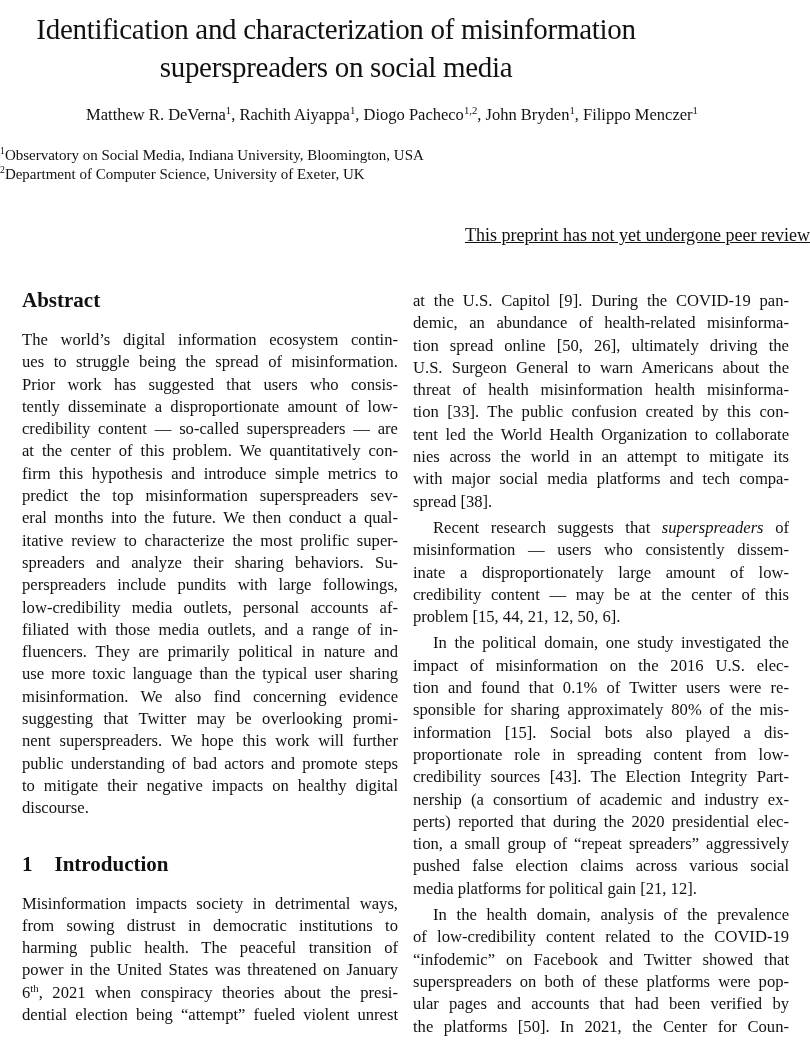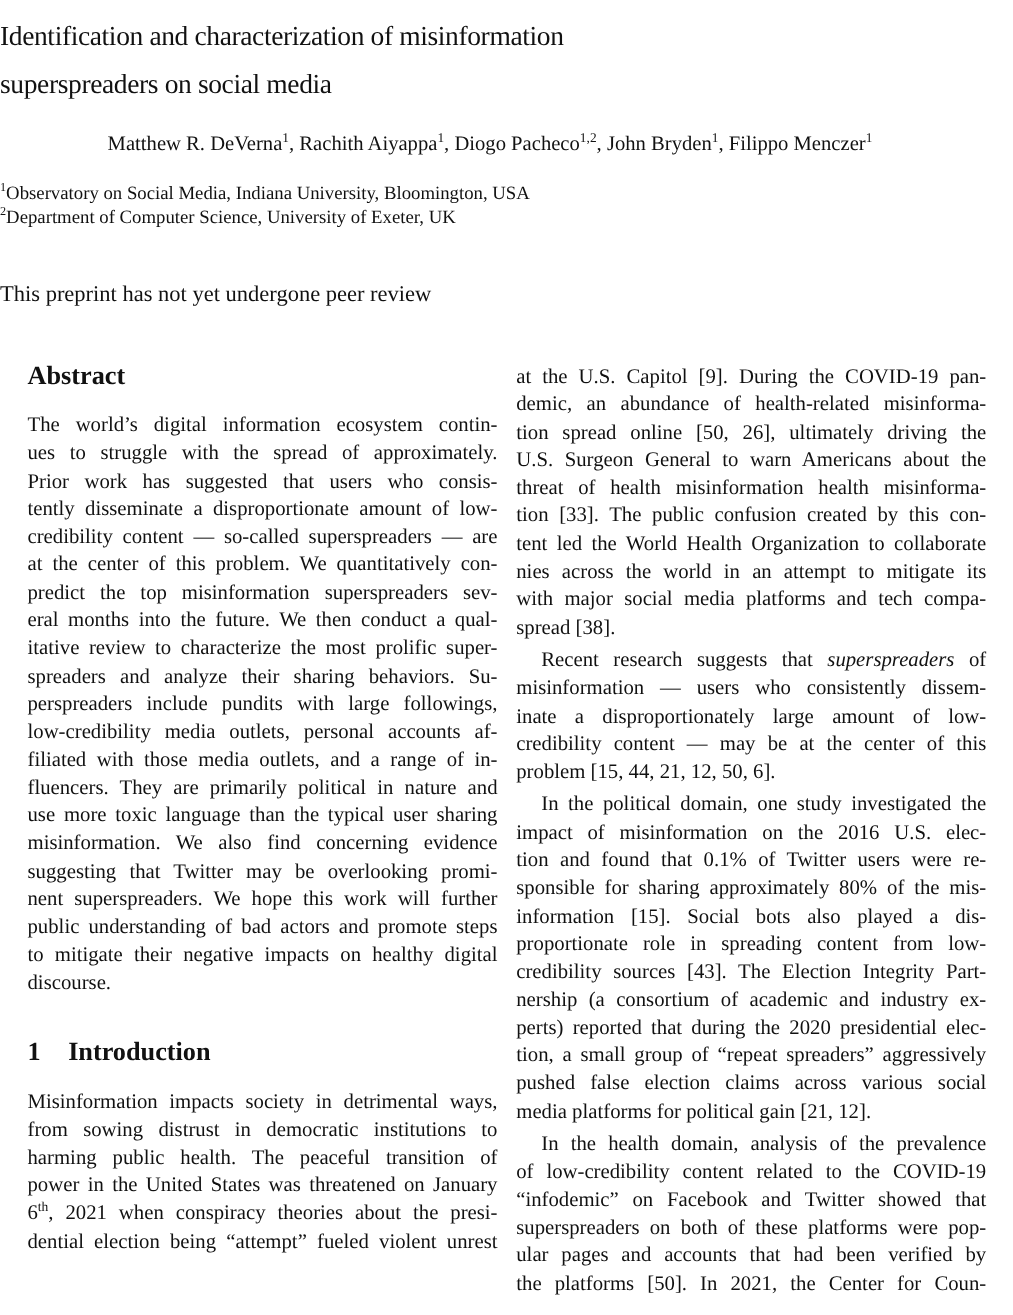--- a/index.html
+++ b/index.html
@@ -1,35 +1,35 @@
 <!DOCTYPE html>
 <html><head>
 <meta charset="utf-8">
 <style>
   html, body { margin: 0; padding: 0; background: #ffffff; }
   body {
     width: 810px; height: 1052px; overflow: hidden; position: relative;
     font-family: "Liberation Serif", "DejaVu Serif", serif; color: #111111;
   }
   .title {
-    position: absolute; left: 0; width: 672px; text-align: left;
-    font-size: 22px; line-height: 38px; top: 10px; letter-spacing: -0.3px;
+    position: absolute; left: 0; width: 672px; text-align: center;
+    font-size: 29px; line-height: 38px; top: 10px; letter-spacing: -0.3px;
   }
   .authors {
     position: absolute; left: 0; width: 784px; text-align: center;
     top: 105px; font-size: 16.5px; line-height: 20px;
   }
   .affils {
     position: absolute; left: 0; width: 810px; text-align: left;
     top: 146px; font-size: 15px; line-height: 19px;
   }
   sup { font-size: 0.65em; line-height: 0; vertical-align: 0.6em; }
   .preprint {
-    position: absolute; left: 0; width: 810px; text-align: left;
-    top: 224px; font-size: 18px; line-height: 22px;
+    position: absolute; left: 0; width: 810px; text-align: right;
+    top: 224px; font-size: 18px; line-height: 22px; text-decoration: underline;
   }
   .col { position: absolute; width: 376px; }
   .col-left { left: 22px; }
   .col-right { left: 413px; }
   .h {
     font-weight: bold; font-size: 21px; line-height: 26px; margin: 0;
   }
   .line {
     font-size: 16.6px; line-height: 22.3px; height: 22.3px;
     text-align: justify; text-align-last: justify; white-space: nowrap;
@@ -62,25 +62,26 @@
   <div><sup>2</sup><span>Department of Computer Science, University of Exeter, UK</span></div>
 </div>
 
 <div class="preprint">This preprint has not yet undergone peer review</div>
 
 <div class="col col-left" style="top:287px;">
   <h2 class="h">Abstract</h2>
   <div style="height:16px"></div>
   <div class="para" id="abstract-body">
       <div class="line">The world’s digital information ecosystem contin-</div>
-      <div class="line">ues to struggle with the spread of approximately.</div>
+      <div class="line">ues to struggle being the spread of misinformation.</div>
       <div class="line">Prior work has suggested that users who consis-</div>
       <div class="line">tently disseminate a disproportionate amount of low-</div>
       <div class="line">credibility content — so-called superspreaders — are</div>
       <div class="line">at the center of this problem. We quantitatively con-</div>
+      <div class="line">firm this hypothesis and introduce simple metrics to</div>
       <div class="line">predict the top misinformation superspreaders sev-</div>
       <div class="line">eral months into the future. We then conduct a qual-</div>
       <div class="line">itative review to characterize the most prolific super-</div>
       <div class="line">spreaders and analyze their sharing behaviors. Su-</div>
       <div class="line">perspreaders include pundits with large followings,</div>
       <div class="line">low-credibility media outlets, personal accounts af-</div>
       <div class="line">filiated with those media outlets, and a range of in-</div>
       <div class="line">fluencers. They are primarily political in nature and</div>
       <div class="line">use more toxic language than the typical user sharing</div>
       <div class="line">misinformation. We also find concerning evidence</div>

